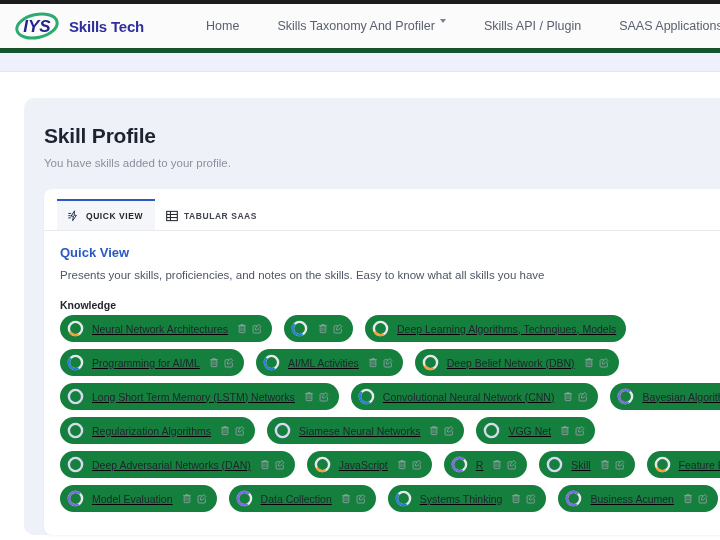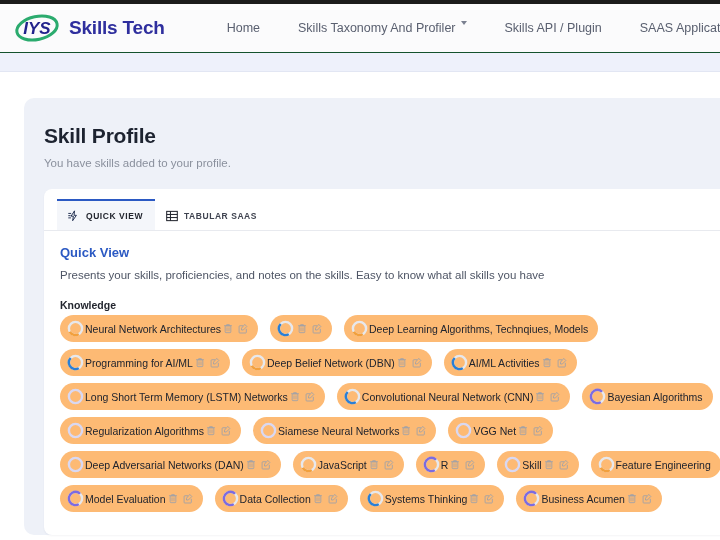--- a/index.html
+++ b/index.html
@@ -21,38 +21,38 @@
     background: #1b1b1b;
     width: 100%;
   }
   
   .navbar {
     height: 49px;
     background: #fbfbfc;
     display: flex;
     align-items: center;
     padding: 0 0 0 14px;
-    border-bottom: 1px solid #14532d;
+    border-bottom: 5px solid #14532d;
     width: 100%;
   }
   .brand {
     display: flex;
     align-items: center;
     gap: 9px;
     flex: 0 0 auto;
   }
   .logo-mark {
     position: relative;
     width: 46px;
     height: 30px;
     flex: 0 0 auto;
   }
   .logo-mark svg { display: block; }
   .brand-text {
-    font-size: 19px;
+    font-size: 15px;
     font-weight: 700;
     color: #2f2f9e;
     letter-spacing: -0.2px;
     white-space: nowrap;
   }
   .nav-links {
     display: flex;
     align-items: center;
     margin-left: 62px;
     gap: 38px;
@@ -168,24 +168,26 @@
   .chip-row {
     display: flex;
     align-items: center;
     gap: 12px;
     margin-bottom: 7px;
     white-space: nowrap;
   }
   .chip {
     display: inline-flex;
     align-items: center;
-    background: #fdba74;
+    gap: 7px;
+    background: #15803d;
     border-radius: 16px;
     padding: 4px 10px 4px 6px;
     flex: 0 0 auto;
+    text-decoration: underline;
   }
   .chip-label {
     font-size: 10.5px;
     color: #20242e;
     white-space: nowrap;
   }
   .ring { width: 19px; height: 19px; flex: 0 0 auto; display: block; }
   .chip-actions {
     display: inline-flex;
     align-items: center;
@@ -336,43 +338,43 @@
                     </svg>
                     <svg class="act" viewBox="0 0 12 13">
                       <path d="M10 6.9 V11 a0.9 0.9 0 0 1 -0.9 0.9 H2.2 A0.9 0.9 0 0 1 1.3 11 V4.1 a0.9 0.9 0 0 1 0.9 -0.9 H6" fill="none" stroke="#9aa0ab" stroke-width="1"></path>
                       <path d="M8.1 1.6 L10.6 4.1 L6.4 8.3 H4.2 V6.1 Z" fill="none" stroke="#9aa0ab" stroke-width="1" stroke-linejoin="round"></path>
                     </svg>
                   </span>
                 </div>
                 <div class="chip">
                   <svg class="ring" viewBox="0 0 19 19">
                     <circle cx="9.5" cy="9.5" r="6.6" fill="none" stroke="#e7e8ec" stroke-width="2.4"></circle>
+                    <circle cx="9.5" cy="9.5" r="6.6" fill="none" stroke="#2b7fd4" stroke-width="2.4" stroke-dasharray="18.66 22.81" transform="rotate(60 9.5 9.5)" stroke-linecap="butt"></circle>
+                  </svg>
+                  <span class="chip-label">AI/ML Activities</span>
+                  <span class="chip-actions">
+                    <svg class="act" viewBox="0 0 12 13">
+                      <rect x="2.6" y="3.4" width="6.8" height="8.1" rx="1" fill="none" stroke="#9aa0ab" stroke-width="1"></rect>
+                      <line x1="1.3" y1="3.1" x2="10.7" y2="3.1" stroke="#9aa0ab" stroke-width="1"></line>
+                      <path d="M4.4 3.1 V1.9 H7.6 V3.1" fill="none" stroke="#9aa0ab" stroke-width="1"></path>
+                      <line x1="4.8" y1="5.2" x2="4.8" y2="9.8" stroke="#9aa0ab" stroke-width="0.9"></line>
+                      <line x1="7.2" y1="5.2" x2="7.2" y2="9.8" stroke="#9aa0ab" stroke-width="0.9"></line>
+                    </svg>
+                    <svg class="act" viewBox="0 0 12 13">
+                      <path d="M10 6.9 V11 a0.9 0.9 0 0 1 -0.9 0.9 H2.2 A0.9 0.9 0 0 1 1.3 11 V4.1 a0.9 0.9 0 0 1 0.9 -0.9 H6" fill="none" stroke="#9aa0ab" stroke-width="1"></path>
+                      <path d="M8.1 1.6 L10.6 4.1 L6.4 8.3 H4.2 V6.1 Z" fill="none" stroke="#9aa0ab" stroke-width="1" stroke-linejoin="round"></path>
+                    </svg>
+                  </span>
+                </div>
+                <div class="chip">
+                  <svg class="ring" viewBox="0 0 19 19">
+                    <circle cx="9.5" cy="9.5" r="6.6" fill="none" stroke="#e7e8ec" stroke-width="2.4"></circle>
                     <circle cx="9.5" cy="9.5" r="6.6" fill="none" stroke="#f2a03d" stroke-width="2.4" stroke-dasharray="10.37 31.10" transform="rotate(60 9.5 9.5)" stroke-linecap="butt"></circle>
                   </svg>
                   <span class="chip-label">Deep Belief Network (DBN)</span>
-                  <span class="chip-actions">
-                    <svg class="act" viewBox="0 0 12 13">
-                      <rect x="2.6" y="3.4" width="6.8" height="8.1" rx="1" fill="none" stroke="#9aa0ab" stroke-width="1"></rect>
-                      <line x1="1.3" y1="3.1" x2="10.7" y2="3.1" stroke="#9aa0ab" stroke-width="1"></line>
-                      <path d="M4.4 3.1 V1.9 H7.6 V3.1" fill="none" stroke="#9aa0ab" stroke-width="1"></path>
-                      <line x1="4.8" y1="5.2" x2="4.8" y2="9.8" stroke="#9aa0ab" stroke-width="0.9"></line>
-                      <line x1="7.2" y1="5.2" x2="7.2" y2="9.8" stroke="#9aa0ab" stroke-width="0.9"></line>
-                    </svg>
-                    <svg class="act" viewBox="0 0 12 13">
-                      <path d="M10 6.9 V11 a0.9 0.9 0 0 1 -0.9 0.9 H2.2 A0.9 0.9 0 0 1 1.3 11 V4.1 a0.9 0.9 0 0 1 0.9 -0.9 H6" fill="none" stroke="#9aa0ab" stroke-width="1"></path>
-                      <path d="M8.1 1.6 L10.6 4.1 L6.4 8.3 H4.2 V6.1 Z" fill="none" stroke="#9aa0ab" stroke-width="1" stroke-linejoin="round"></path>
-                    </svg>
-                  </span>
-                </div>
-                <div class="chip">
-                  <svg class="ring" viewBox="0 0 19 19">
-                    <circle cx="9.5" cy="9.5" r="6.6" fill="none" stroke="#e7e8ec" stroke-width="2.4"></circle>
-                    <circle cx="9.5" cy="9.5" r="6.6" fill="none" stroke="#2b7fd4" stroke-width="2.4" stroke-dasharray="18.66 22.81" transform="rotate(60 9.5 9.5)" stroke-linecap="butt"></circle>
-                  </svg>
-                  <span class="chip-label">AI/ML Activities</span>
                   <span class="chip-actions">
                     <svg class="act" viewBox="0 0 12 13">
                       <rect x="2.6" y="3.4" width="6.8" height="8.1" rx="1" fill="none" stroke="#9aa0ab" stroke-width="1"></rect>
                       <line x1="1.3" y1="3.1" x2="10.7" y2="3.1" stroke="#9aa0ab" stroke-width="1"></line>
                       <path d="M4.4 3.1 V1.9 H7.6 V3.1" fill="none" stroke="#9aa0ab" stroke-width="1"></path>
                       <line x1="4.8" y1="5.2" x2="4.8" y2="9.8" stroke="#9aa0ab" stroke-width="0.9"></line>
                       <line x1="7.2" y1="5.2" x2="7.2" y2="9.8" stroke="#9aa0ab" stroke-width="0.9"></line>
                     </svg>
                     <svg class="act" viewBox="0 0 12 13">
                       <path d="M10 6.9 V11 a0.9 0.9 0 0 1 -0.9 0.9 H2.2 A0.9 0.9 0 0 1 1.3 11 V4.1 a0.9 0.9 0 0 1 0.9 -0.9 H6" fill="none" stroke="#9aa0ab" stroke-width="1"></path>

